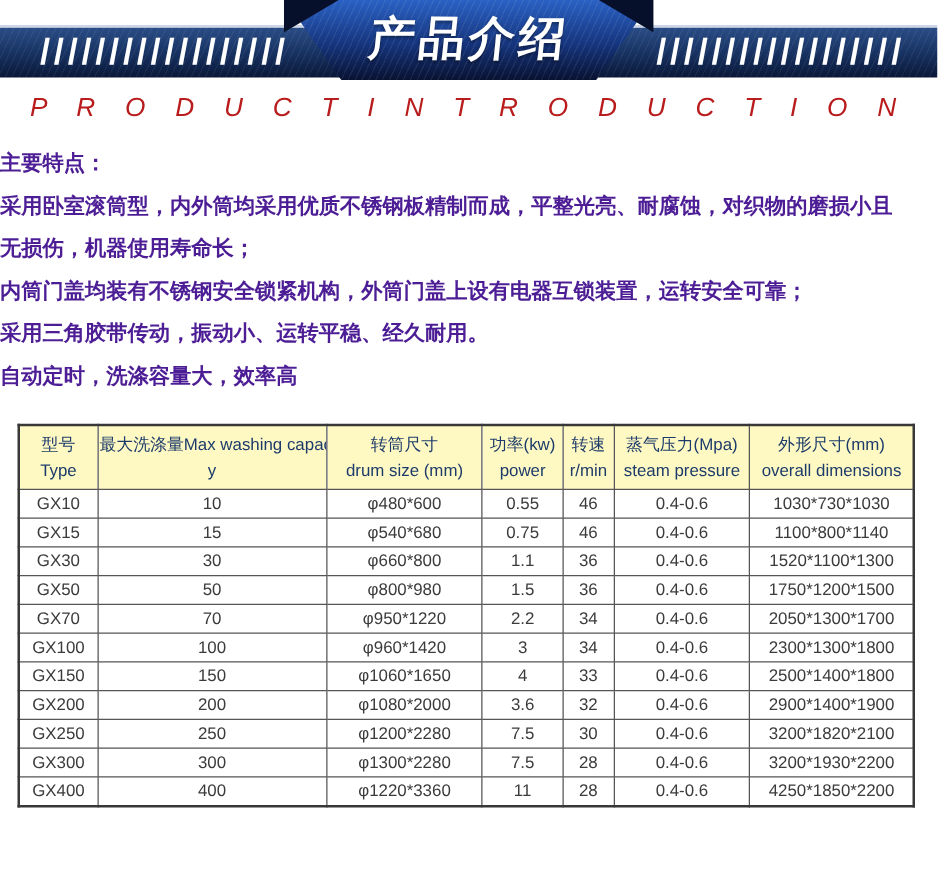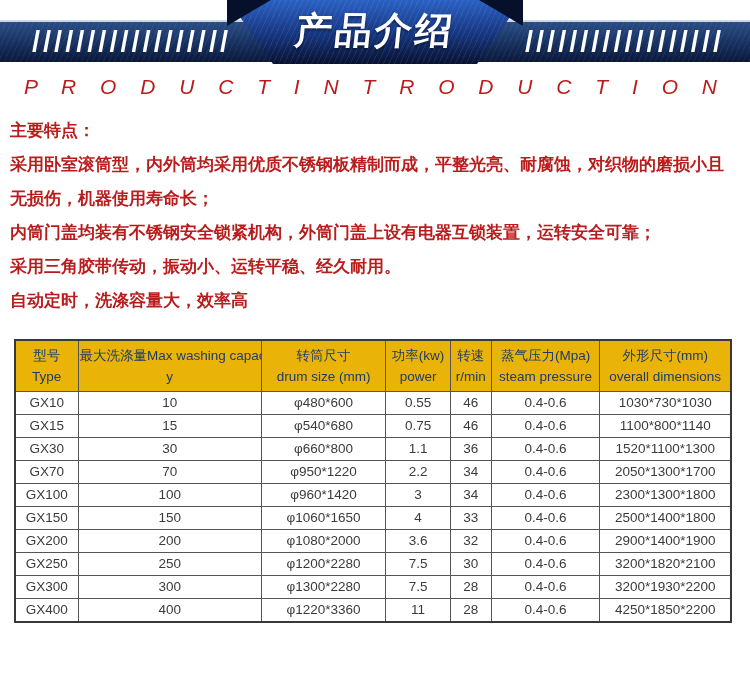--- a/index.html
+++ b/index.html
@@ -46,37 +46,37 @@
   .fold-r { right:2px; clip-path:polygon(0 0, 100% 0, 100% 100%); }
 
   .subtitle {
     margin-top:11px; text-align:center;
     color:#b91c1c; font-style:italic; font-size:21px; letter-spacing:9px;
     white-space:nowrap;
   }
 
   
   .features {
-    margin:15px 10px 0 10px; width:730px;
-    color:#b91c1c; font-weight:bold; font-size:17px;
+    margin:15px 10px 0 0; width:730px;
+    color:#4c1d95; font-weight:bold; font-size:17px;
   }
   .features-heading { margin:0; font-size:17px; line-height:34px; font-weight:bold; }
   .feature-line { margin:0; line-height:34px;font-family:Liberation Serif, serif; }
 
   
   .spec-table {
     border-collapse:collapse; table-layout:fixed;
     width:718px; margin:21px 0 0 14px;
     border:2px solid #383838;
   }
   .spec-table th, .spec-table td {
     border:1px solid #555555; text-align:center; overflow:hidden; white-space:nowrap;
   }
   .spec-table th {
-    background:#eab308; color:#1d3b6a; font-weight:normal;
+    background:#fef9c3; color:#1d3b6a; font-weight:normal;
     font-size:13.5px; padding:4px 1px; line-height:21px;
   }
   .spec-table td {
     color:#3b3b3b; font-size:13.5px; height:22px; line-height:22px; padding:0 1px;
   }
   col.c1{width:8.8%} col.c2{width:25.6%} col.c3{width:17.4%}
   col.c4{width:9.0%} col.c5{width:5.7%} col.c6{width:15.2%} col.c7{width:18.3%}
 </style>
 </head>
 <body>
@@ -173,20 +173,29 @@
         <tr>
           <td>GX30</td>
           <td>30</td>
           <td>φ660*800</td>
           <td>1.1</td>
           <td>36</td>
           <td>0.4-0.6</td>
           <td>1520*1100*1300</td>
         </tr>
         <tr>
+          <td>GX50</td>
+          <td>50</td>
+          <td>φ800*980</td>
+          <td>1.5</td>
+          <td>36</td>
+          <td>0.4-0.6</td>
+          <td>1750*1200*1500</td>
+        </tr>
+        <tr>
           <td>GX70</td>
           <td>70</td>
           <td>φ950*1220</td>
           <td>2.2</td>
           <td>34</td>
           <td>0.4-0.6</td>
           <td>2050*1300*1700</td>
         </tr>
         <tr>
           <td>GX100</td>

